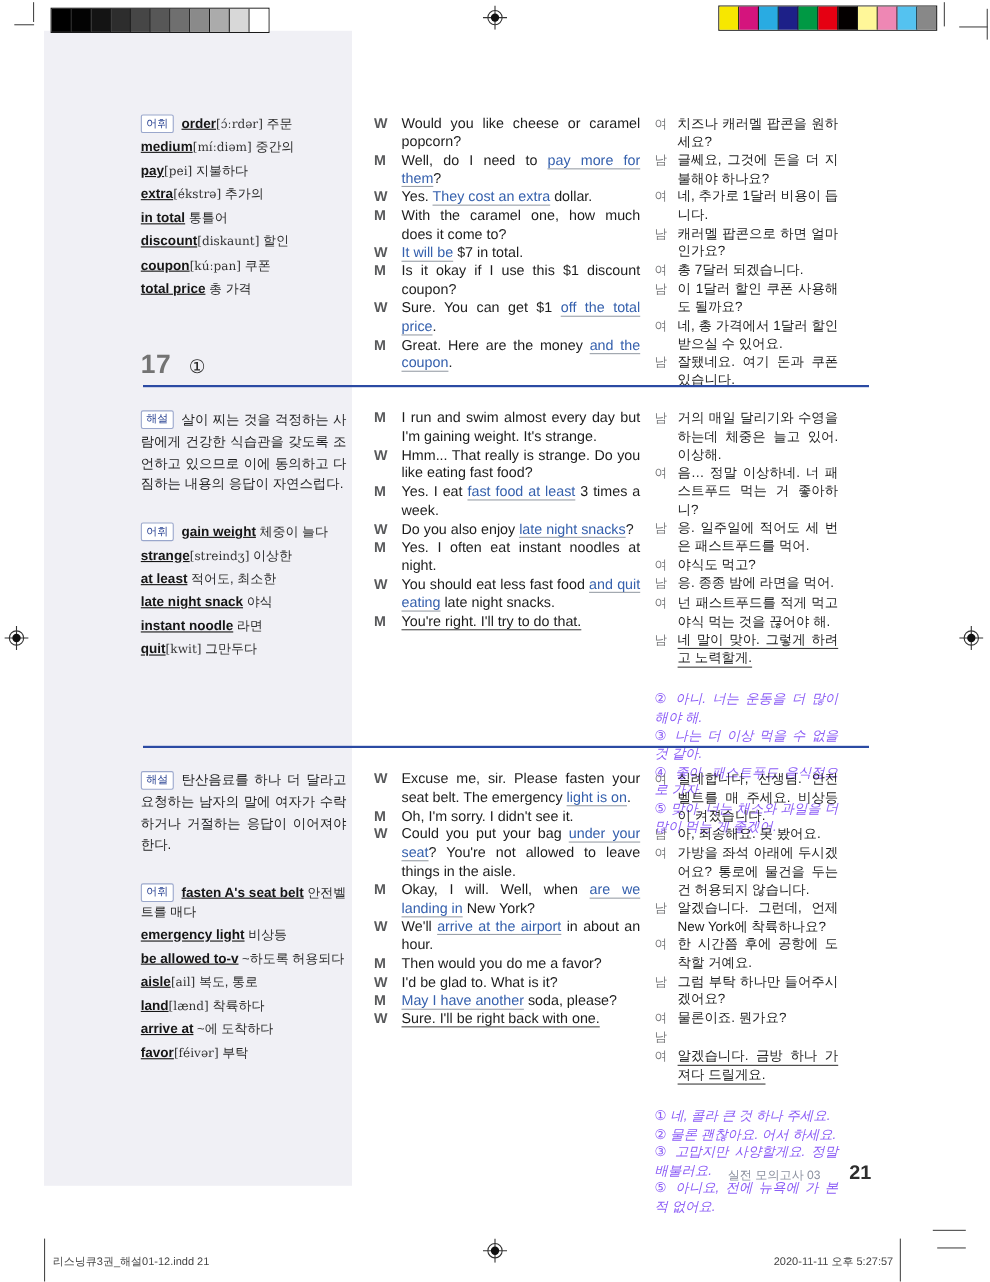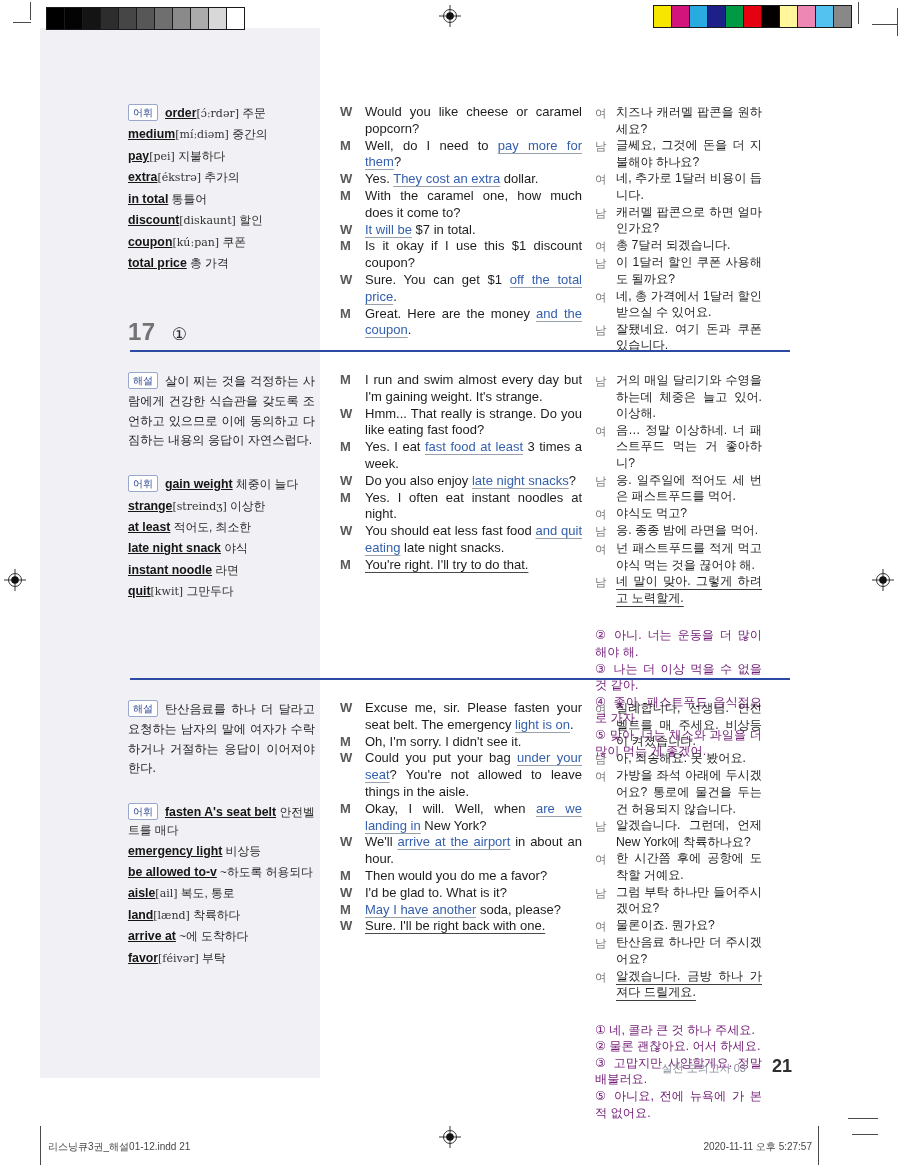--- a/index.html
+++ b/index.html
@@ -44,21 +44,21 @@
   .dt { flex:1; text-align:justify; }
   .b { color:#3560ad; text-decoration:underline; text-decoration-color:#9aa0a8; text-underline-offset:3px; }
   .a { text-decoration:underline; text-decoration-color:#4a4a4a; text-underline-offset:3px; }
 
   
   .tline { display:flex; font-size:12.2px; line-height:16.6px; color:#1e1e1e; }
   .tsp { width:21px; flex:none; color:#77787a; font-size:11.4px; padding-top:1px; }
   .tt { flex:1; text-align:justify; }
   .u { text-decoration:underline; text-decoration-color:#3c3c3c; text-underline-offset:3.5px; }
   .opts { margin-top:21px; }
-  .opt { font-size:12.2px; line-height:16.6px; text-align:justify; color:#701a75; }
+  .opt { font-size:12.2px; line-height:16.6px; text-align:justify; color:#8b5cf6;font-style:italic; }
 
   
   .page-foot { position:absolute; top:1056px; right:108px; display:flex; gap:26px; align-items:baseline; }
   .page-foot .lbl { font-size:11px; color:#8a8f9e; }
   .page-foot .num { font-size:18px; color:#2e2e2e; font-weight:bold; }
   .print-foot { position:absolute; top:1140px; font-size:10px; color:#454545; }
   .pf-left { left:48px; }
   .pf-right { right:88px; }
 </style>
 </head>
@@ -368,21 +368,20 @@
           <div class="tline">
             <span class="tsp">남</span>
             <div class="tt">그럼 부탁 하나만 들어주시겠어요?</div>
           </div>
           <div class="tline">
             <span class="tsp">여</span>
             <div class="tt">물론이죠. 뭔가요?</div>
           </div>
           <div class="tline">
             <span class="tsp">남</span>
-            <div class="tt">탄산음료 하나만 더 주시겠어요?</div>
           </div>
           <div class="tline">
             <span class="tsp">여</span>
             <div class="tt u">알겠습니다. 금방 하나 가져다 드릴게요.</div>
           </div>
           <div class="opts">
             <div class="opt">① 네, 콜라 큰 것 하나 주세요.</div>
             <div class="opt">② 물론 괜찮아요. 어서 하세요.</div>
             <div class="opt">③ 고맙지만 사양할게요. 정말 배불러요.</div>
             <div class="opt">⑤ 아니요, 전에 뉴욕에 가 본 적 없어요.</div>

